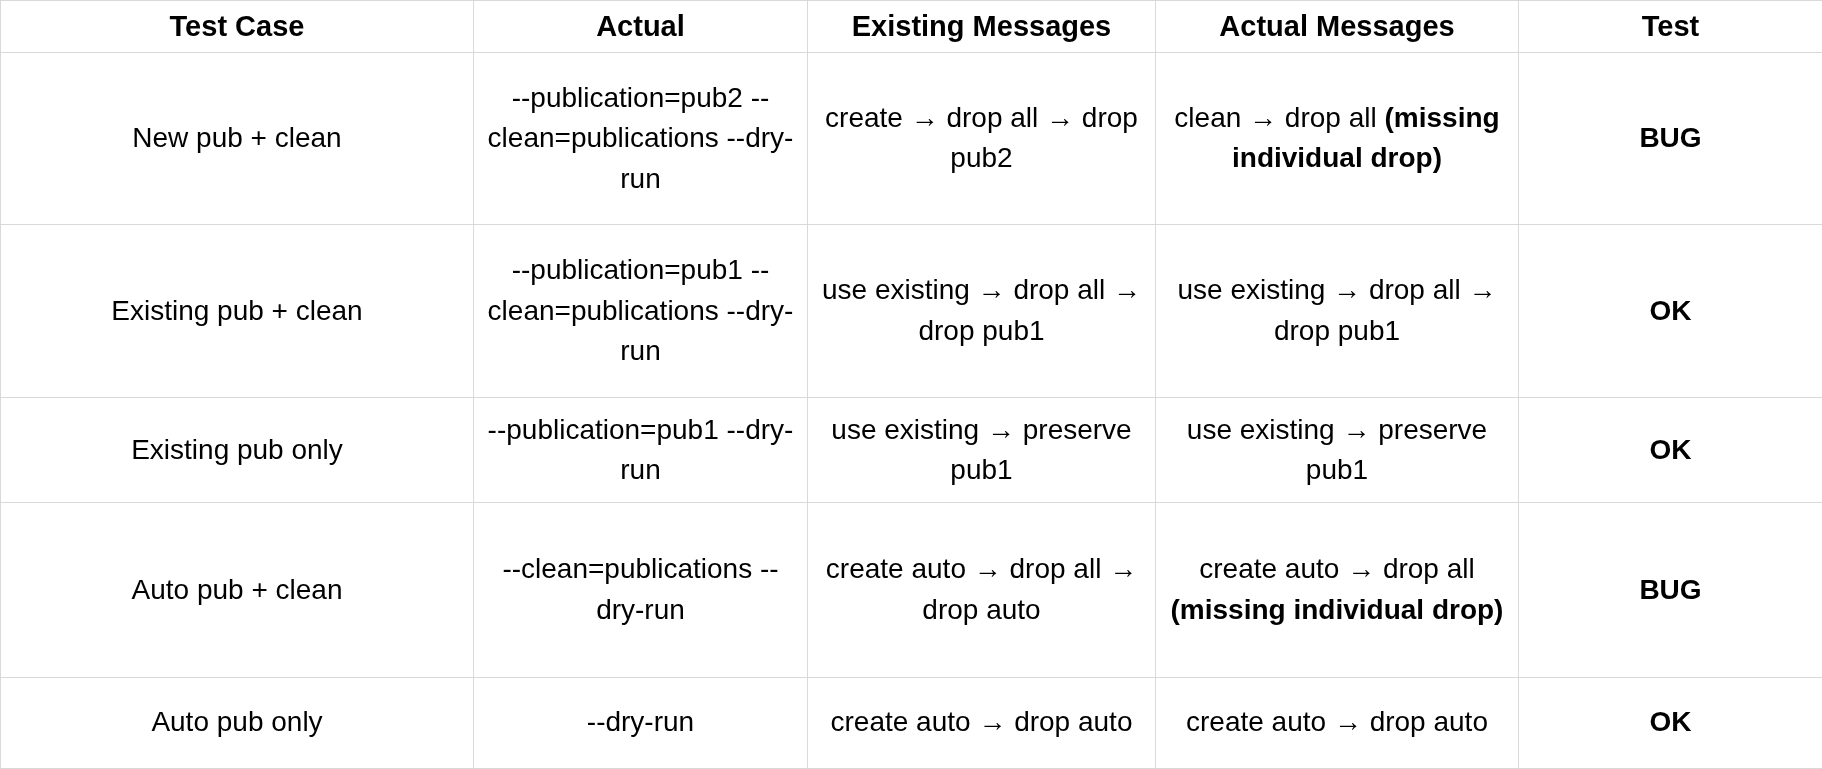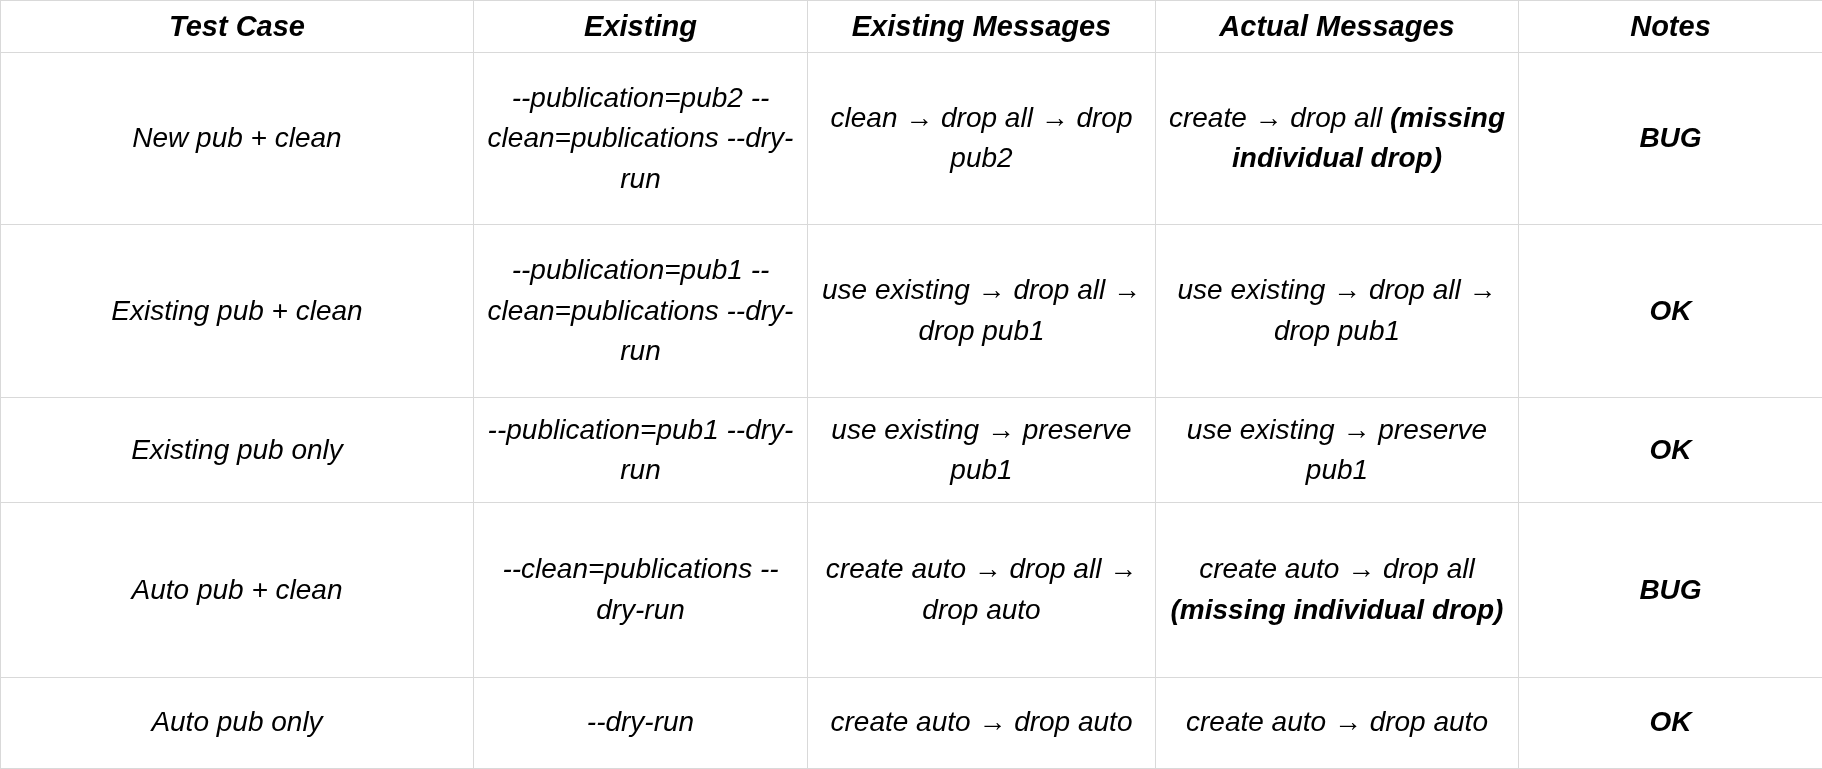--- a/index.html
+++ b/index.html
@@ -20,21 +20,20 @@
   }
   table.results th,
   table.results td {
     border: 1px solid #d9d9d9;
     text-align: center;
     vertical-align: middle;
     padding: 2px 8px;
     font-size: 28px;
     line-height: 1.45;
     word-wrap: break-word;
-    font-style: italic;
   }
   table.results th {
     font-size: 29px;
     font-weight: 700;
     line-height: 1.1;
   }
   td.notes-cell, .bold-note {
     font-weight: 700;
   }
   tr.r-header  { height: 52px; }
@@ -52,33 +51,33 @@
   <colgroup>
     <col style="width:473px">
     <col style="width:334px">
     <col style="width:348px">
     <col style="width:363px">
     <col style="width:304px">
   </colgroup>
   <thead>
     <tr class="r-header">
       <th>Test Case</th>
-      <th>Existing</th>
+      <th>Actual</th>
       <th>Existing Messages</th>
       <th>Actual Messages</th>
-      <th>Notes</th>
+      <th>Test</th>
     </tr>
   </thead>
   <tbody>
     <tr class="r-tall-1">
       <td>New pub + clean</td>
       <td>--publication=pub2 --clean=publications --dry-run</td>
-      <td>clean → drop all → drop pub2</td>
+      <td>create → drop all → drop pub2</td>
       <td>
-        <span>create → drop all</span>
+        <span>clean → drop all</span>
         <span class="bold-note">(missing individual drop)</span>
       </td>
       <td class="notes-cell">BUG</td>
     </tr>
     <tr class="r-tall-2">
       <td>Existing pub + clean</td>
       <td>--publication=pub1 --clean=publications --dry-run</td>
       <td>use existing → drop all → drop pub1</td>
       <td>
         <span>use existing → drop all → drop pub1</span>

